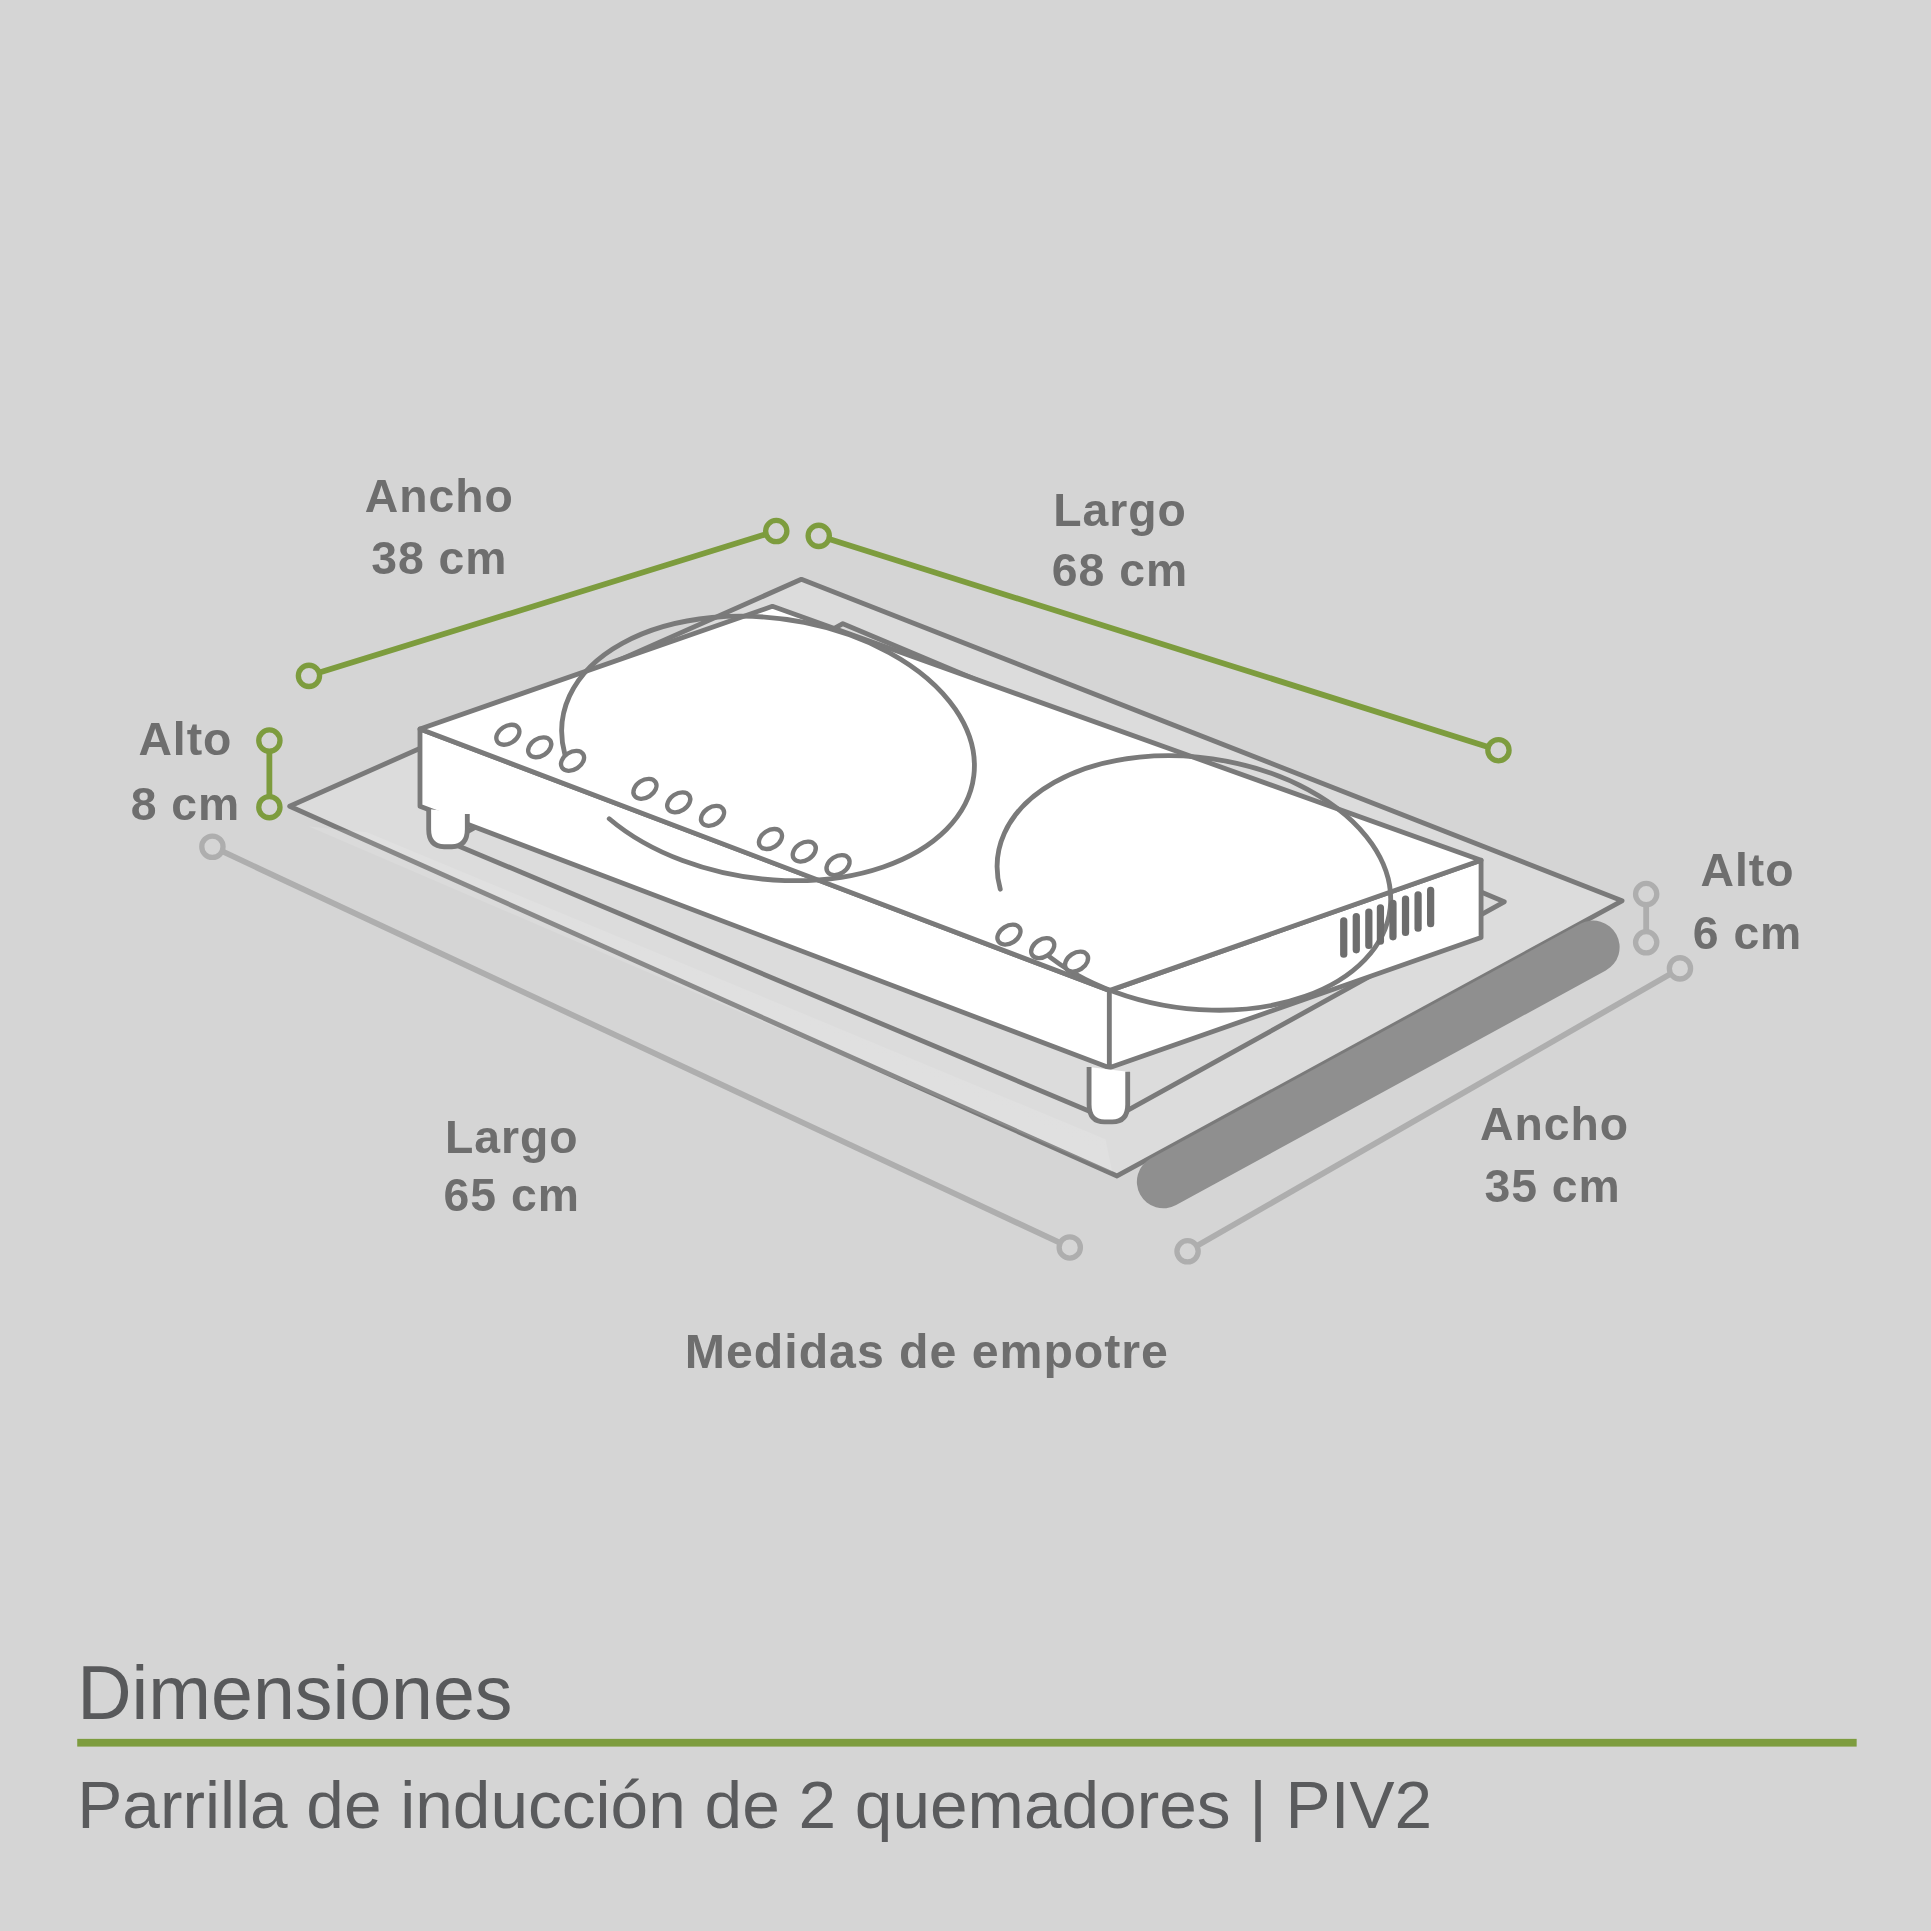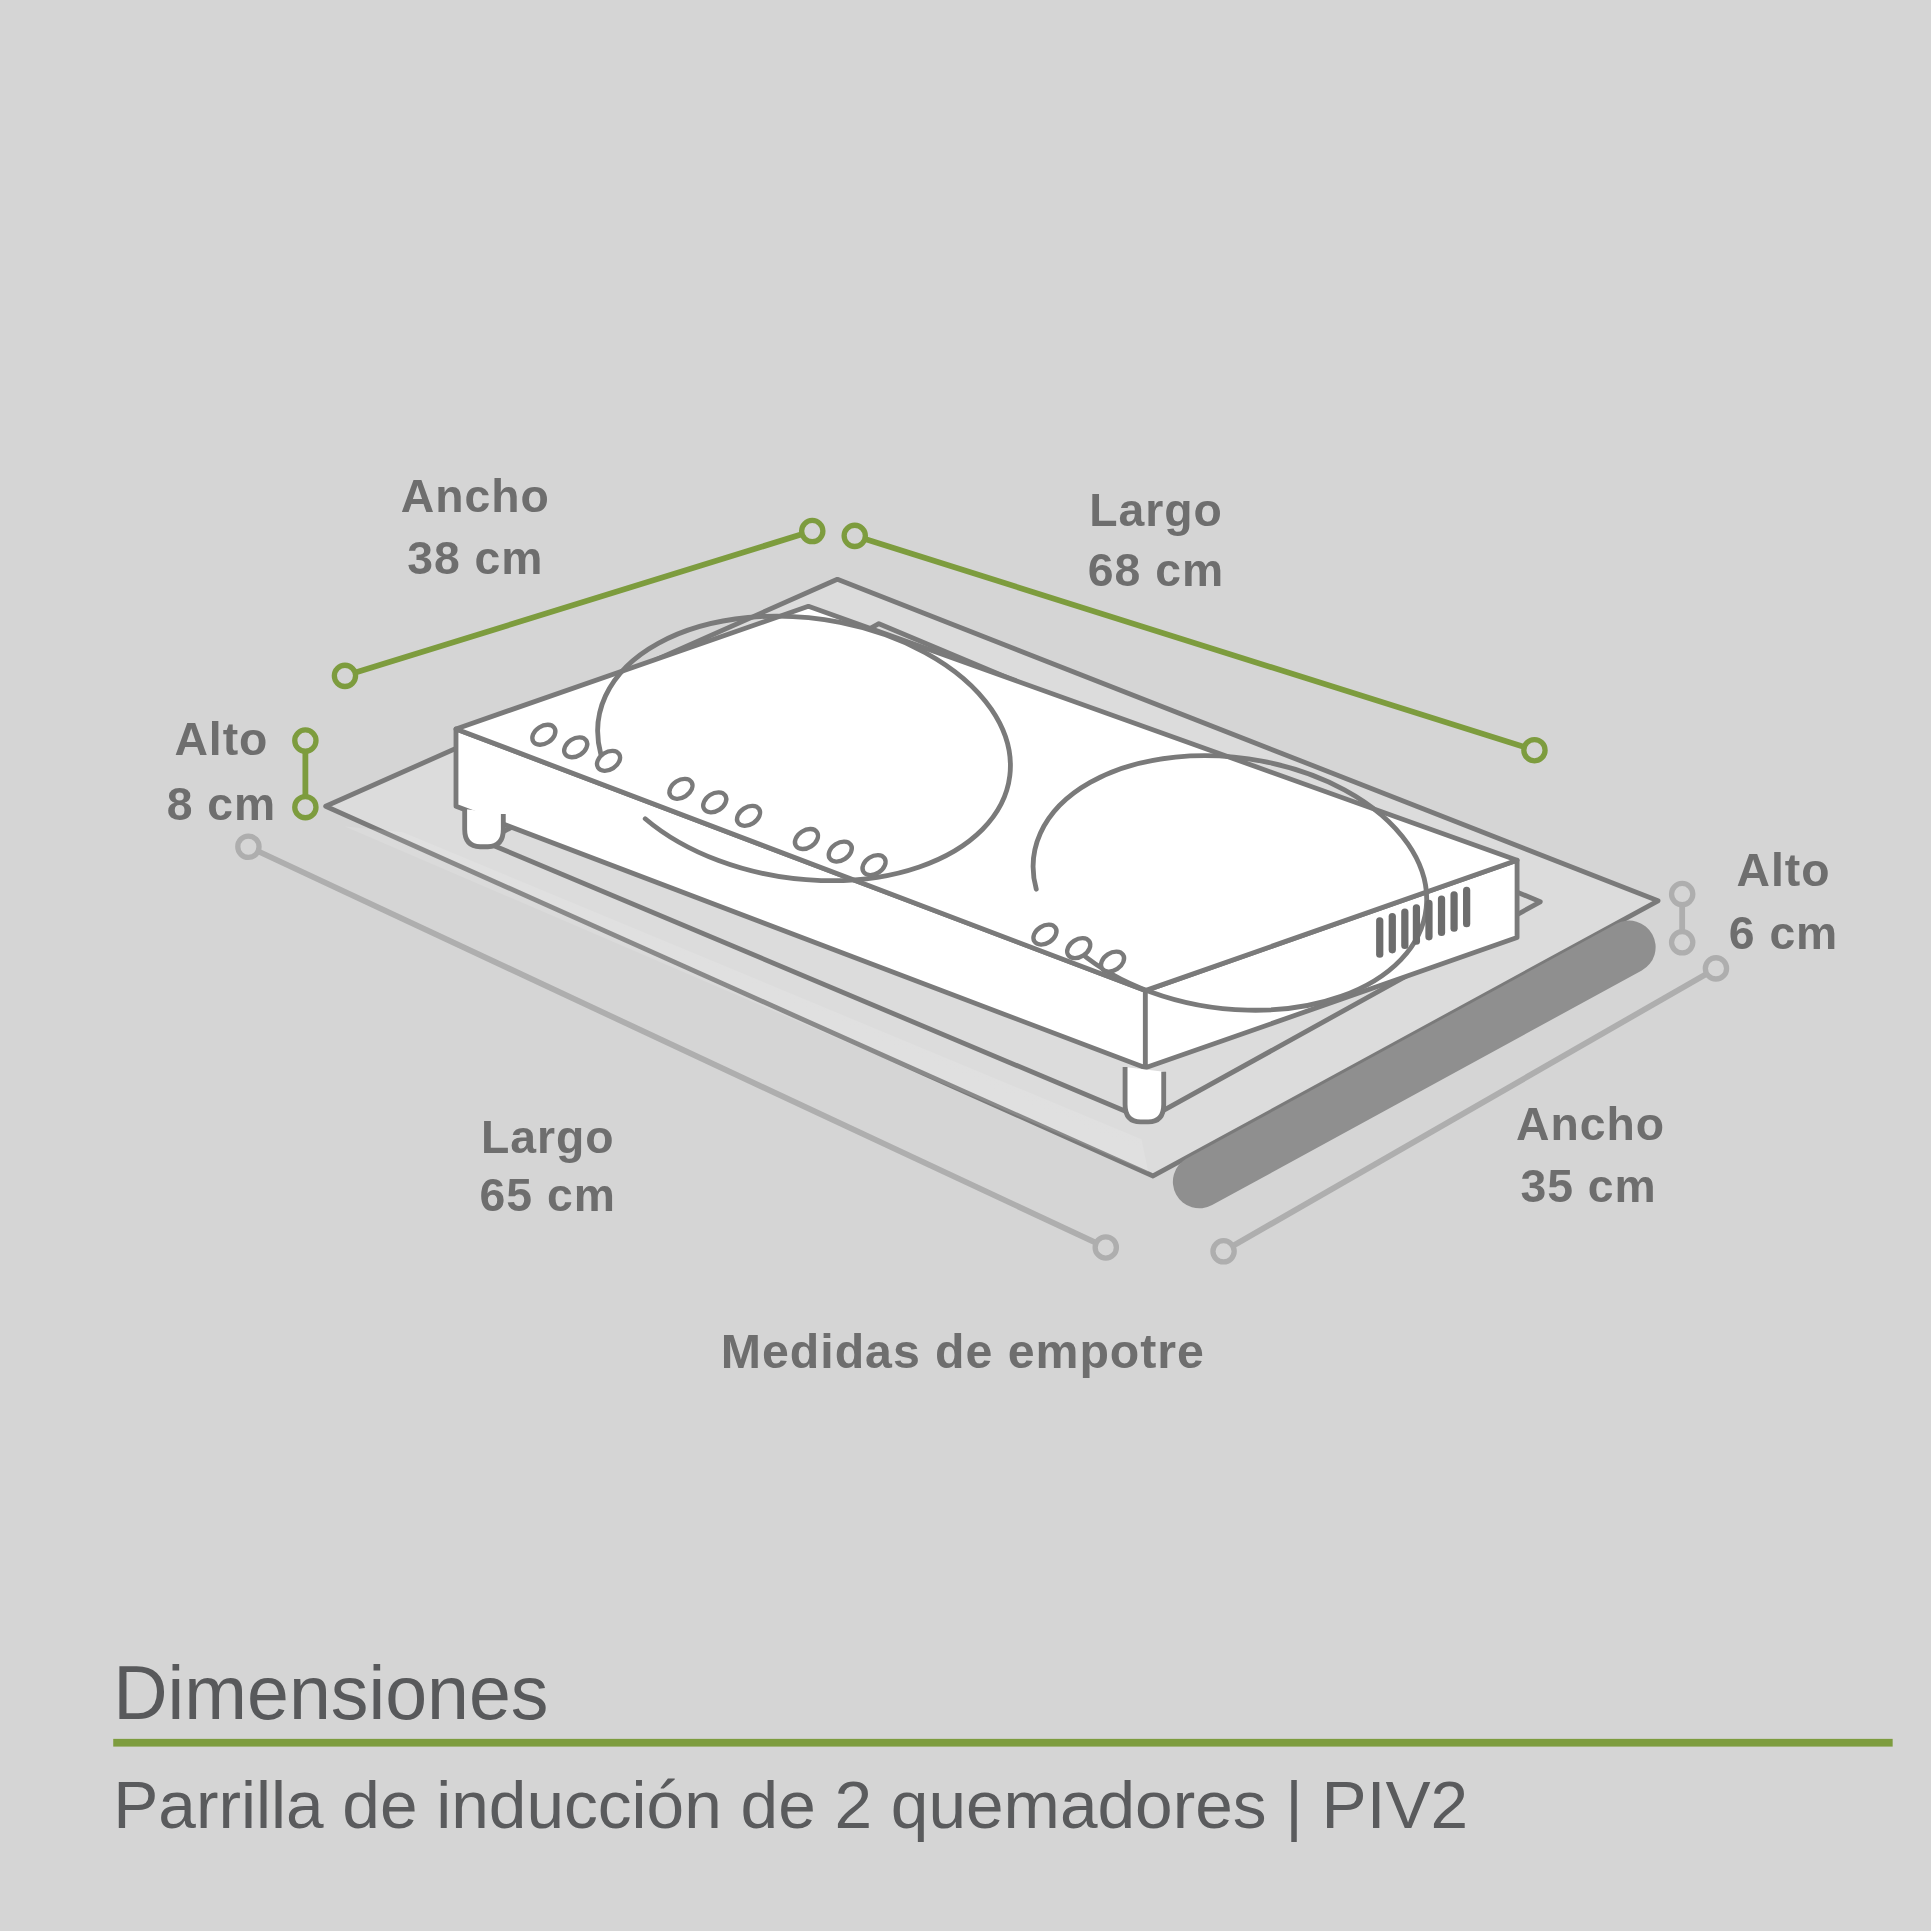--- a/index.html
+++ b/index.html
@@ -8,21 +8,20 @@
     width: 1931px;
     height: 1931px;
     background: #d5d5d5;
     font-family: "Liberation Sans", sans-serif;
     overflow: hidden;
   }
   #stage {
     position: relative;
     width: 1869px;
     height: 1931px;
-    padding-left: 36px;
   }
   svg { display: block; }
   .dim-label {
     font-family: "Liberation Sans", sans-serif;
     font-size: 48px;
     font-weight: bold;
     fill: #6e6e6e;
     text-anchor: middle;
     letter-spacing: 1px;
   }

